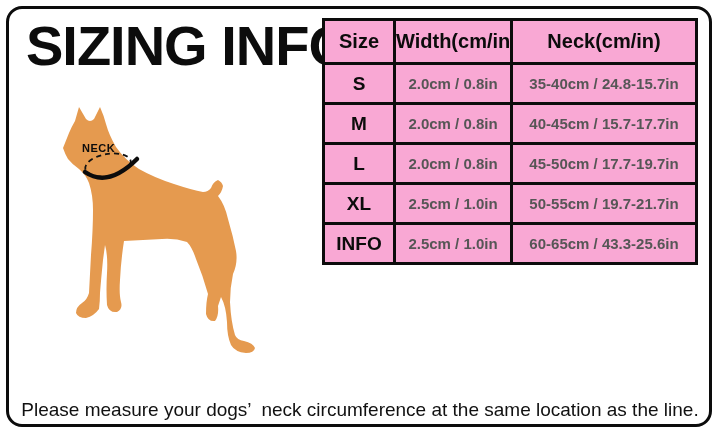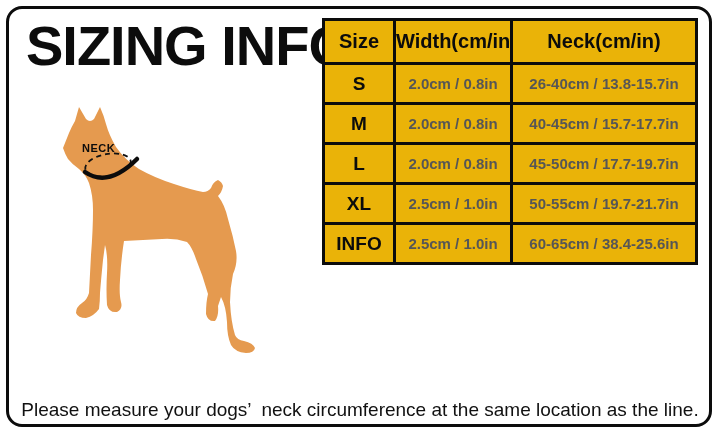--- a/index.html
+++ b/index.html
@@ -12,21 +12,21 @@
     border:3px solid #0c0c0c;border-radius:16px;background:#ffffff;
   }
   .title{
     position:absolute;left:26px;top:13px;
     font-size:56px;font-weight:800;letter-spacing:-1px;color:#0c0c0c;
     white-space:nowrap;
   }
   .dog-wrap{position:absolute;left:10px;top:95px;width:230px;height:290px;padding-left:32px;}
   .table-wrap{position:absolute;left:322px;top:18px;}
   table.size-table{
-    border-collapse:collapse;table-layout:fixed;width:373px;background:#eab308;
+    border-collapse:collapse;table-layout:fixed;width:373px;background:#f9a8d4;
   }
   table.size-table th,table.size-table td{
     border:3px solid #0c0c0c;text-align:center;vertical-align:middle;
     padding:0;overflow:hidden;white-space:nowrap;
   }
   table.size-table thead th{
     height:41px;font-size:20px;font-weight:bold;color:#0c0c0c;
   }
   table.size-table tbody tr{height:40px;}
   table.size-table tbody th{
@@ -122,39 +122,39 @@
       <tr>
         <th>Size</th>
         <th>Width(cm/in)</th>
         <th>Neck(cm/in)</th>
       </tr>
     </thead>
     <tbody>
         <tr>
           <th>S</th>
           <td>2.0cm / 0.8in</td>
-          <td>26-40cm / 13.8-15.7in</td>
+          <td>35-40cm / 24.8-15.7in</td>
         </tr>
         <tr>
           <th>M</th>
           <td>2.0cm / 0.8in</td>
           <td>40-45cm / 15.7-17.7in</td>
         </tr>
         <tr>
           <th>L</th>
           <td>2.0cm / 0.8in</td>
           <td>45-50cm / 17.7-19.7in</td>
         </tr>
         <tr>
           <th>XL</th>
           <td>2.5cm / 1.0in</td>
           <td>50-55cm / 19.7-21.7in</td>
         </tr>
         <tr>
           <th>INFO</th>
           <td>2.5cm / 1.0in</td>
-          <td>60-65cm / 38.4-25.6in</td>
+          <td>60-65cm / 43.3-25.6in</td>
         </tr>
       </tbody>
   </table>
 </div>
 
 <div class="caption">Please measure your dogs’  neck circumference at the same location as the line.</div>
 
 </body></html>

